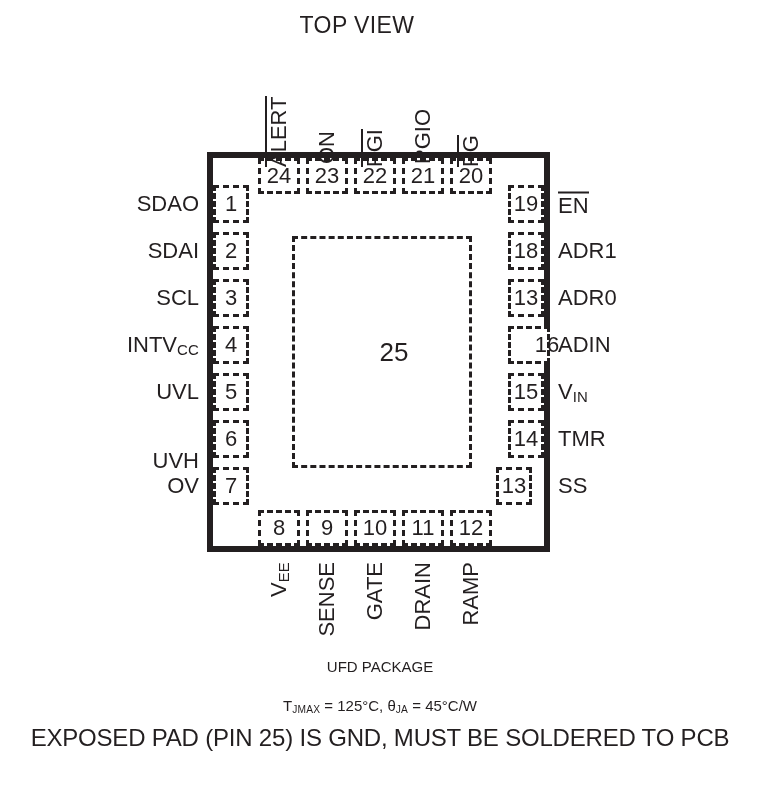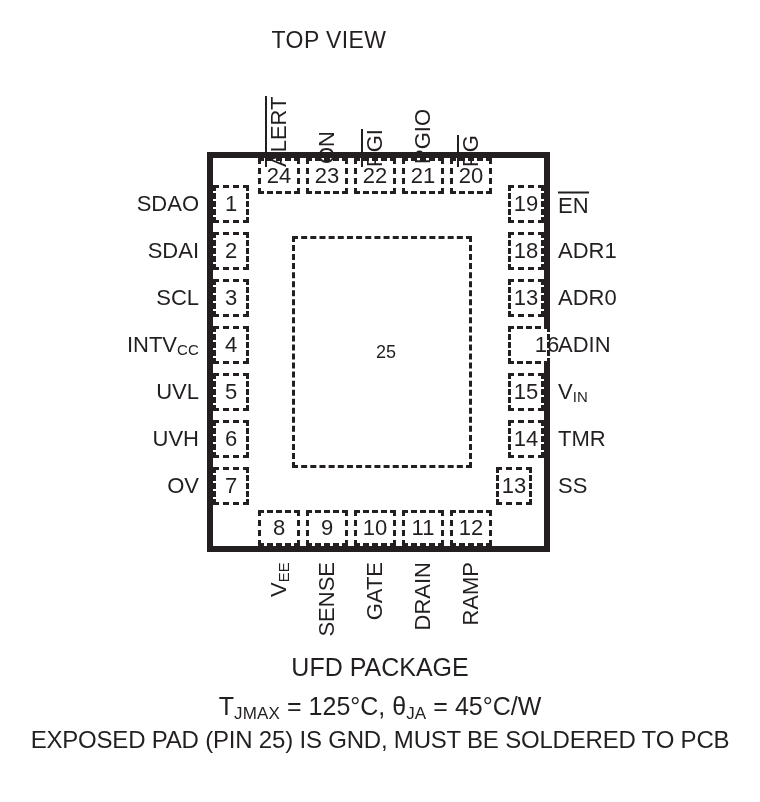--- a/index.html
+++ b/index.html
@@ -19,25 +19,26 @@
 
   .stage {
     position: absolute;
     inset: 0;
   }
 
   
   #top-view-title {
     position: absolute;
     left: 0;
-    top: 27px;
+    top: 12px;
     width: 658px;
     text-align: center;
     font-size: 23px;
     letter-spacing: 0.4px;
+    padding-left: 28px;
   }
 
   
   #package-body {
     position: absolute;
     left: 207px;
     top: 152px;
     width: 343px;
     height: 400px;
     box-sizing: border-box;
@@ -51,26 +52,26 @@
     left: 292px;
     top: 236px;
     width: 180px;
     height: 232px;
     box-sizing: border-box;
     border: 3px dashed #231f20;
     background: #ffffff;
   }
   #exposed-pad-number {
     position: absolute;
-    left: 4px;
+    left: 12px;
     top: 50%;
     width: 100%;
     transform: translateY(-50%);
     text-align: center;
-    font-size: 18px;
+    font-size: 26px;
   }
 
   
   .pin-pad {
     position: absolute;
     box-sizing: border-box;
     border: 3px dashed #231f20;
     background: #ffffff;
     display: flex;
     align-items: center;
@@ -131,21 +132,21 @@
 
   
   #caption {
     position: absolute;
     left: 0;
     top: 652px;
     width: 760px;
     text-align: center;
   }
   .cap-line {
-    font-size: 25px;
+    font-size: 15px;
     line-height: 30px;
     white-space: nowrap;
   }
   .cap-line.gap-above {
     margin-top: 9px;
   }
   .cap-line.wide {
     font-size: 24px;
     letter-spacing: -0.2px;
   }
@@ -192,21 +193,21 @@
       <div class="pin-pad side-bottom" style="left: 354px; top: 510px;">10</div>
       <div class="pin-pad side-bottom" style="left: 402px; top: 510px;">11</div>
       <div class="pin-pad side-bottom" style="left: 450px; top: 510px;">12</div>
     </div>
   <div id="pin-labels">
       <div class="pin-label left" style="right: 561px; top: 204px;">SDAO</div>
       <div class="pin-label left" style="right: 561px; top: 251px;">SDAI</div>
       <div class="pin-label left" style="right: 561px; top: 298px;">SCL</div>
       <div class="pin-label left" style="right: 561px; top: 345px;">INTV<span class="sub">CC</span></div>
       <div class="pin-label left" style="right: 561px; top: 392px;">UVL</div>
-      <div class="pin-label left" style="right: 561px; top: 439px;">UVH</div>
+      <div class="pin-label left" style="right: 561px; top: 461px;">UVH</div>
       <div class="pin-label left" style="right: 561px; top: 486px;">OV</div>
       <div class="pin-label right" style="left: 558px; top: 486px;">SS</div>
       <div class="pin-label right" style="left: 558px; top: 439px;">TMR</div>
       <div class="pin-label right" style="left: 558px; top: 392px;">V<span class="sub">IN</span></div>
       <div class="pin-label right" style="left: 558px; top: 345px;">ADIN</div>
       <div class="pin-label right" style="left: 558px; top: 298px;">ADR0</div>
       <div class="pin-label right" style="left: 558px; top: 251px;">ADR1</div>
       <div class="pin-label right" style="left: 558px; top: 204px;"><span class="ovl">EN</span></div>
       <div class="pin-label top" style="left: 482px; top: 142px;"><span class="ovl">PG</span></div>
       <div class="pin-label top" style="left: 434px; top: 142px;">PGIO</div>

